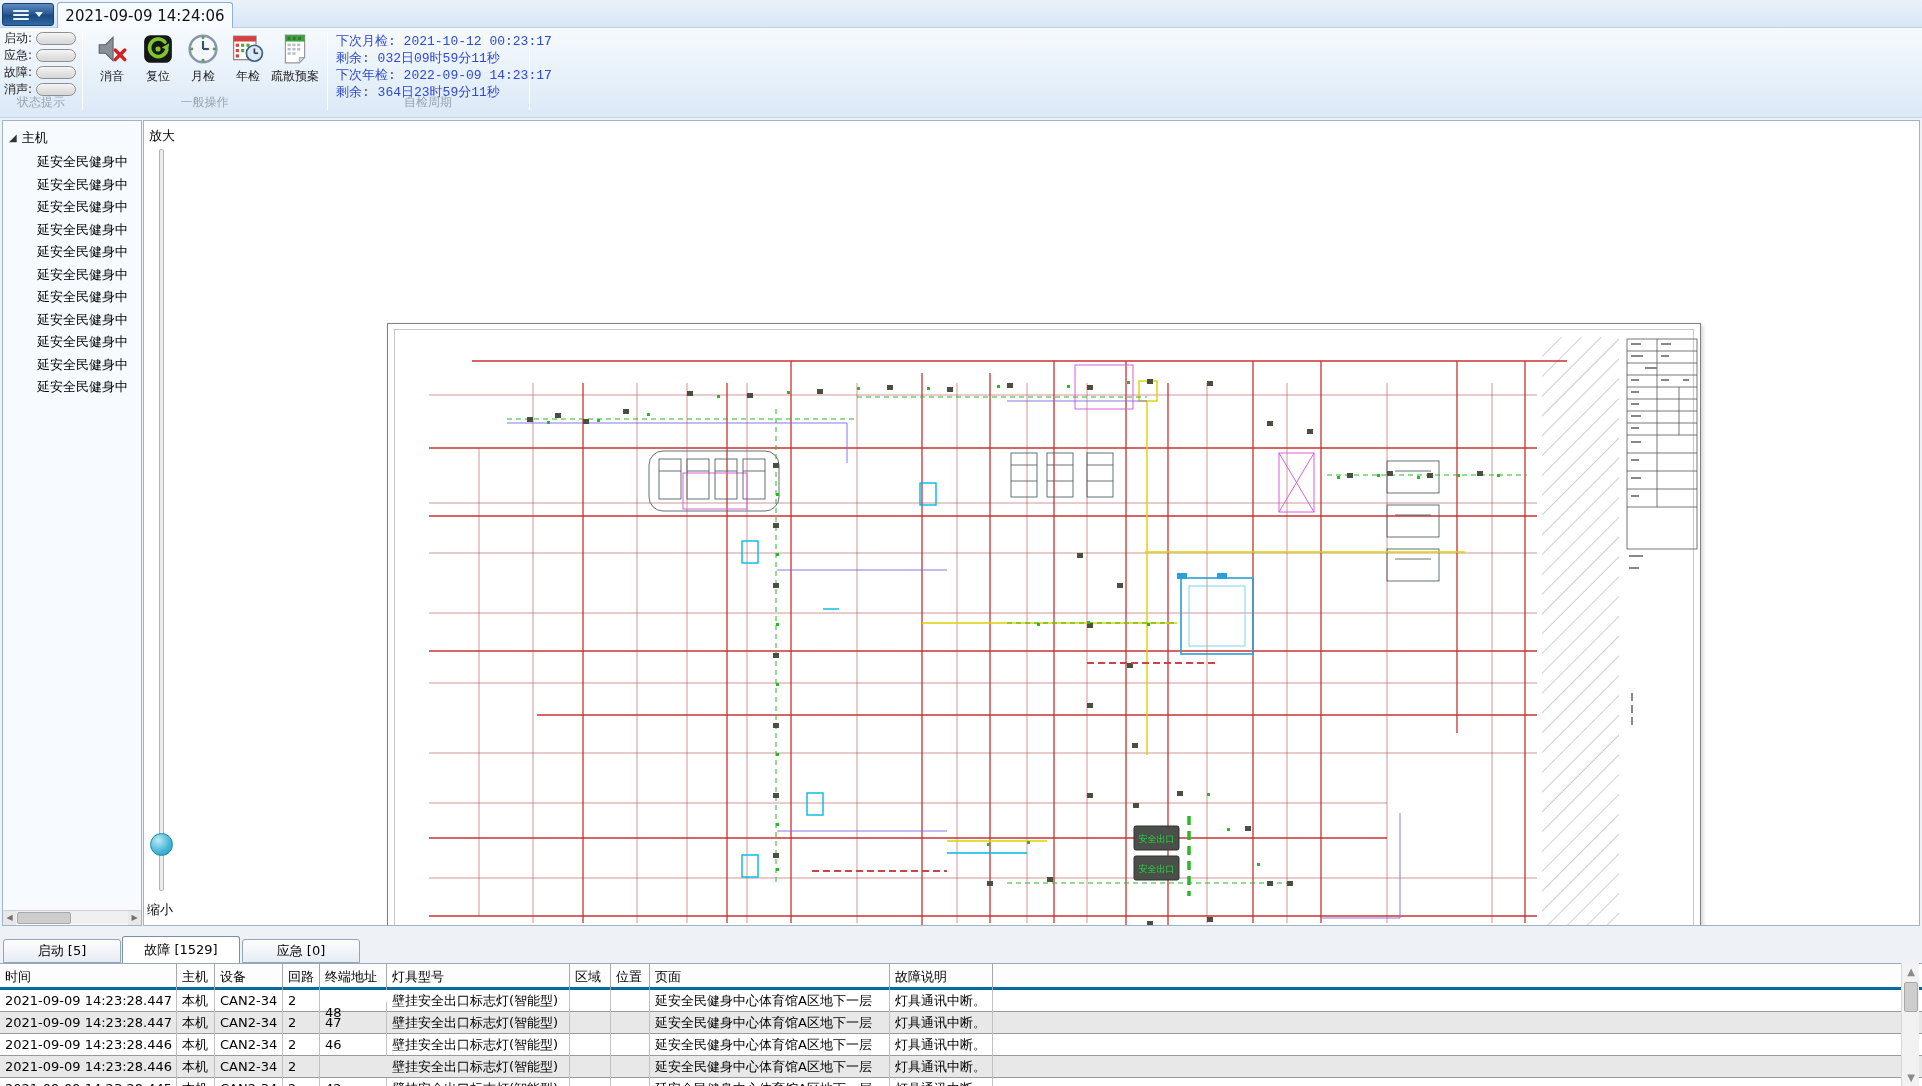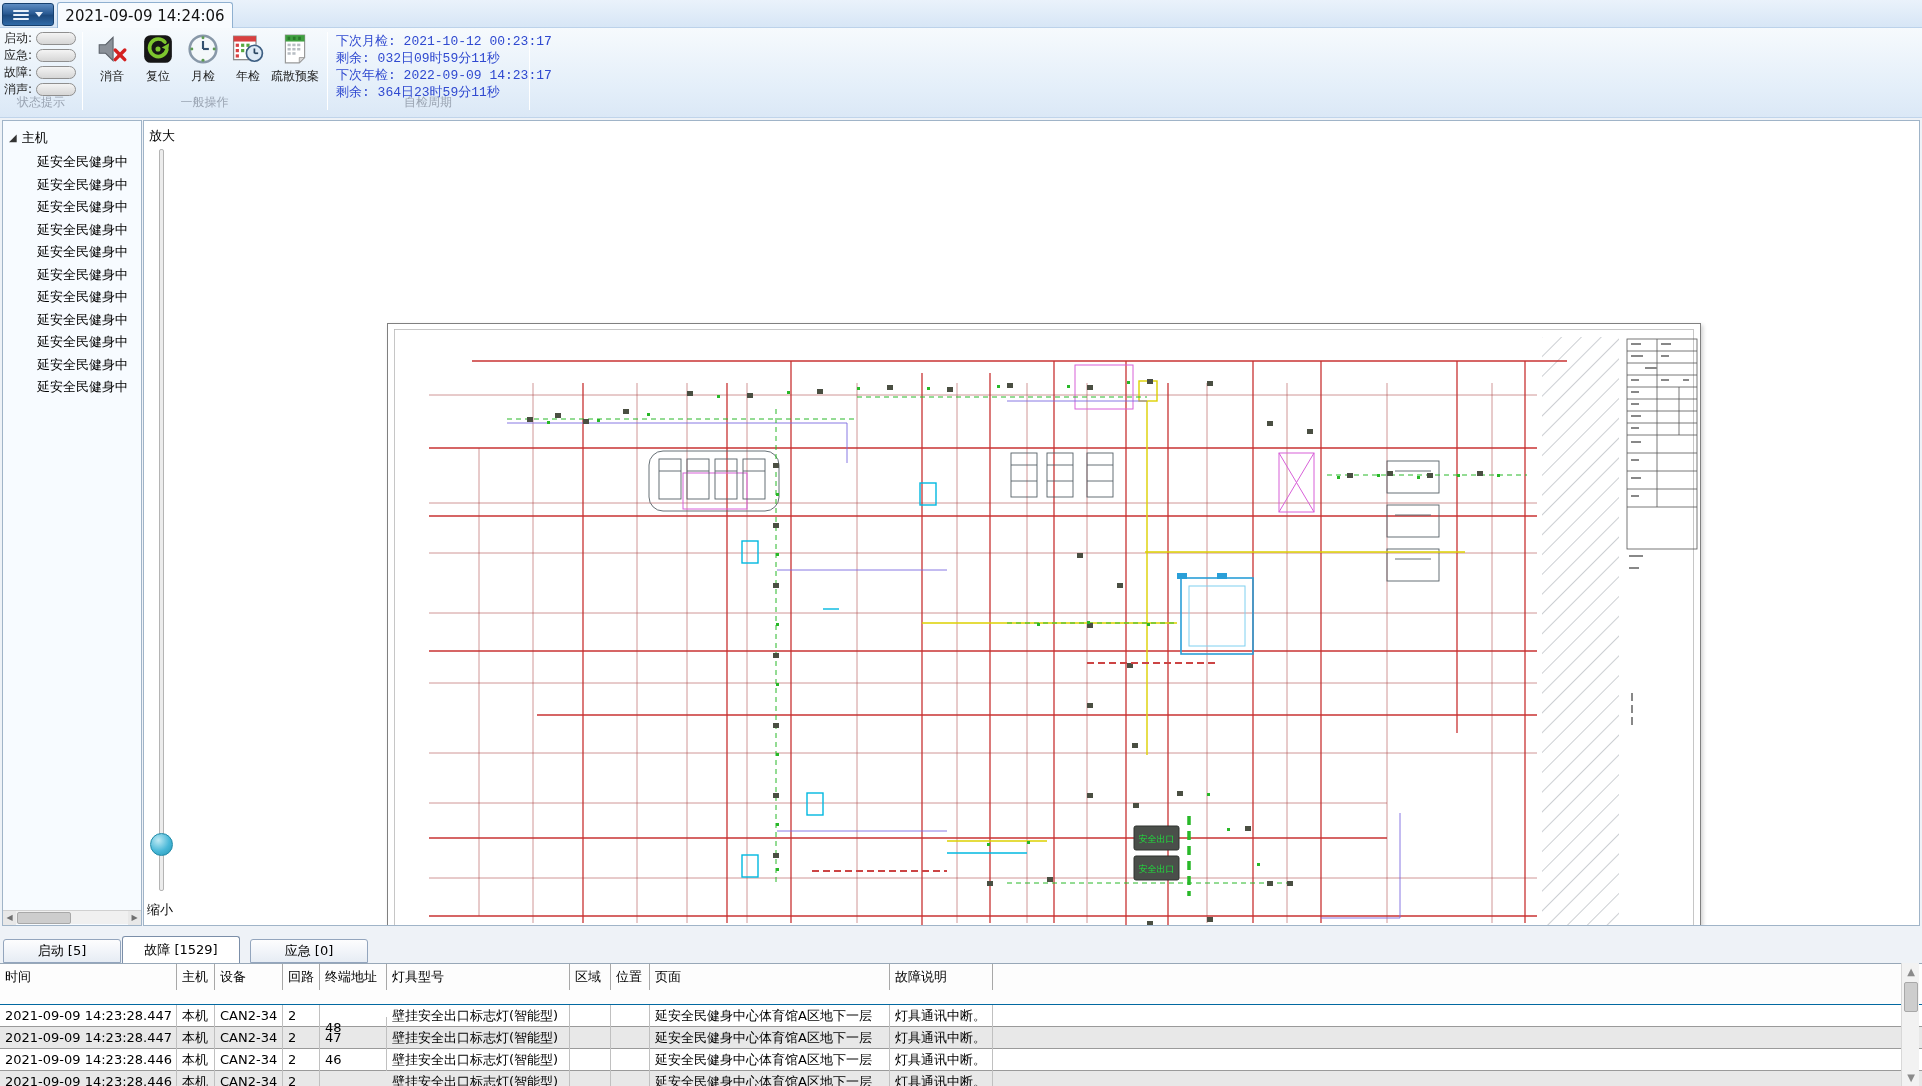--- a/index.html
+++ b/index.html
@@ -77,21 +77,21 @@
   .cad text{font-family:"DejaVu Sans",sans-serif;}
 
   
   #bottombar{position:absolute;left:0;top:936px;width:1922px;height:150px;background:#eef2f7;}
   #tabs{position:absolute;left:0;top:0;width:1922px;height:27px;}
   .tab{position:absolute;top:3px;height:24px;width:118px;background:linear-gradient(#fdfdfe,#e6ecf4);
     border:1px solid #93a5bd;border-radius:3px 3px 0 0;display:flex;align-items:center;justify-content:center;
     font-size:13px;color:#000;cursor:pointer;}
   .tab.active{top:0;height:27px;background:#ffffff;border-color:#7b8ea8;border-bottom:none;z-index:2;}
   #grid{position:absolute;left:0;top:27px;width:1922px;height:123px;background:#ffffff;border-top:1px solid #98a8b8;overflow:hidden;}
-  #table-header{display:flex;height:41px;background:#fdfdfd;border-bottom:1px solid #0369a1;}
+  #table-header{display:flex;height:26px;background:#fdfdfd;border-bottom:3px solid #0369a1;}
   .th{height:26px;line-height:25px;font-size:13px;color:#000;padding-left:5px;border-right:1px solid #a8a8a8;
     white-space:nowrap;overflow:hidden;flex:none;cursor:pointer;}
   .tr{display:flex;height:22px;background:#ffffff;border-bottom:1px solid #9a9a9a;cursor:default;}
   .tr.alt{background:#e8e8e8;}
   .td{height:22px;line-height:21px;font-size:13px;color:#000;padding-left:5px;border-right:1px solid #c0c0c0;
     white-space:nowrap;overflow:hidden;flex:none;}
   #vscroll{position:absolute;right:3px;top:27px;width:18px;height:123px;background:#f2f2f2;border-left:1px solid #d8d8d8;}
   #vscroll .arrow{position:absolute;left:0;width:18px;height:17px;color:#8a8a8a;font-size:10px;text-align:center;
     line-height:17px;cursor:pointer;}
   #vscroll .thumb{position:absolute;left:2px;top:19px;width:14px;height:30px;background:#cdcdcd;border:1px solid #a8a8a8;
@@ -451,21 +451,21 @@
         <text x="769.5" y="549" text-anchor="middle" font-size="9" fill="var(--exit-green)">安全出口</text>
       </g>
     </svg>
     </div>
   </div>
 
   <div id="bottombar">
     <div id="tabs">
       <div class="tab" style="left:3px;">启动 [5]</div>
       <div class="tab active" style="left:122px;">故障 [1529]</div>
-      <div class="tab" style="left:250px;">应急 [0]</div>
+      <div class="tab" style="left:242px;">应急 [0]</div>
     </div>
     <div id="grid">
       <div id="table-header">
           <div class="th" style="width: 177px;">时间</div>
           <div class="th" style="width: 38px;">主机</div>
           <div class="th" style="width: 68px;">设备</div>
           <div class="th" style="width: 37px;">回路</div>
           <div class="th" style="width: 67px;">终端地址</div>
           <div class="th" style="width: 183px;">灯具型号</div>
           <div class="th" style="width: 41px;">区域</div>

